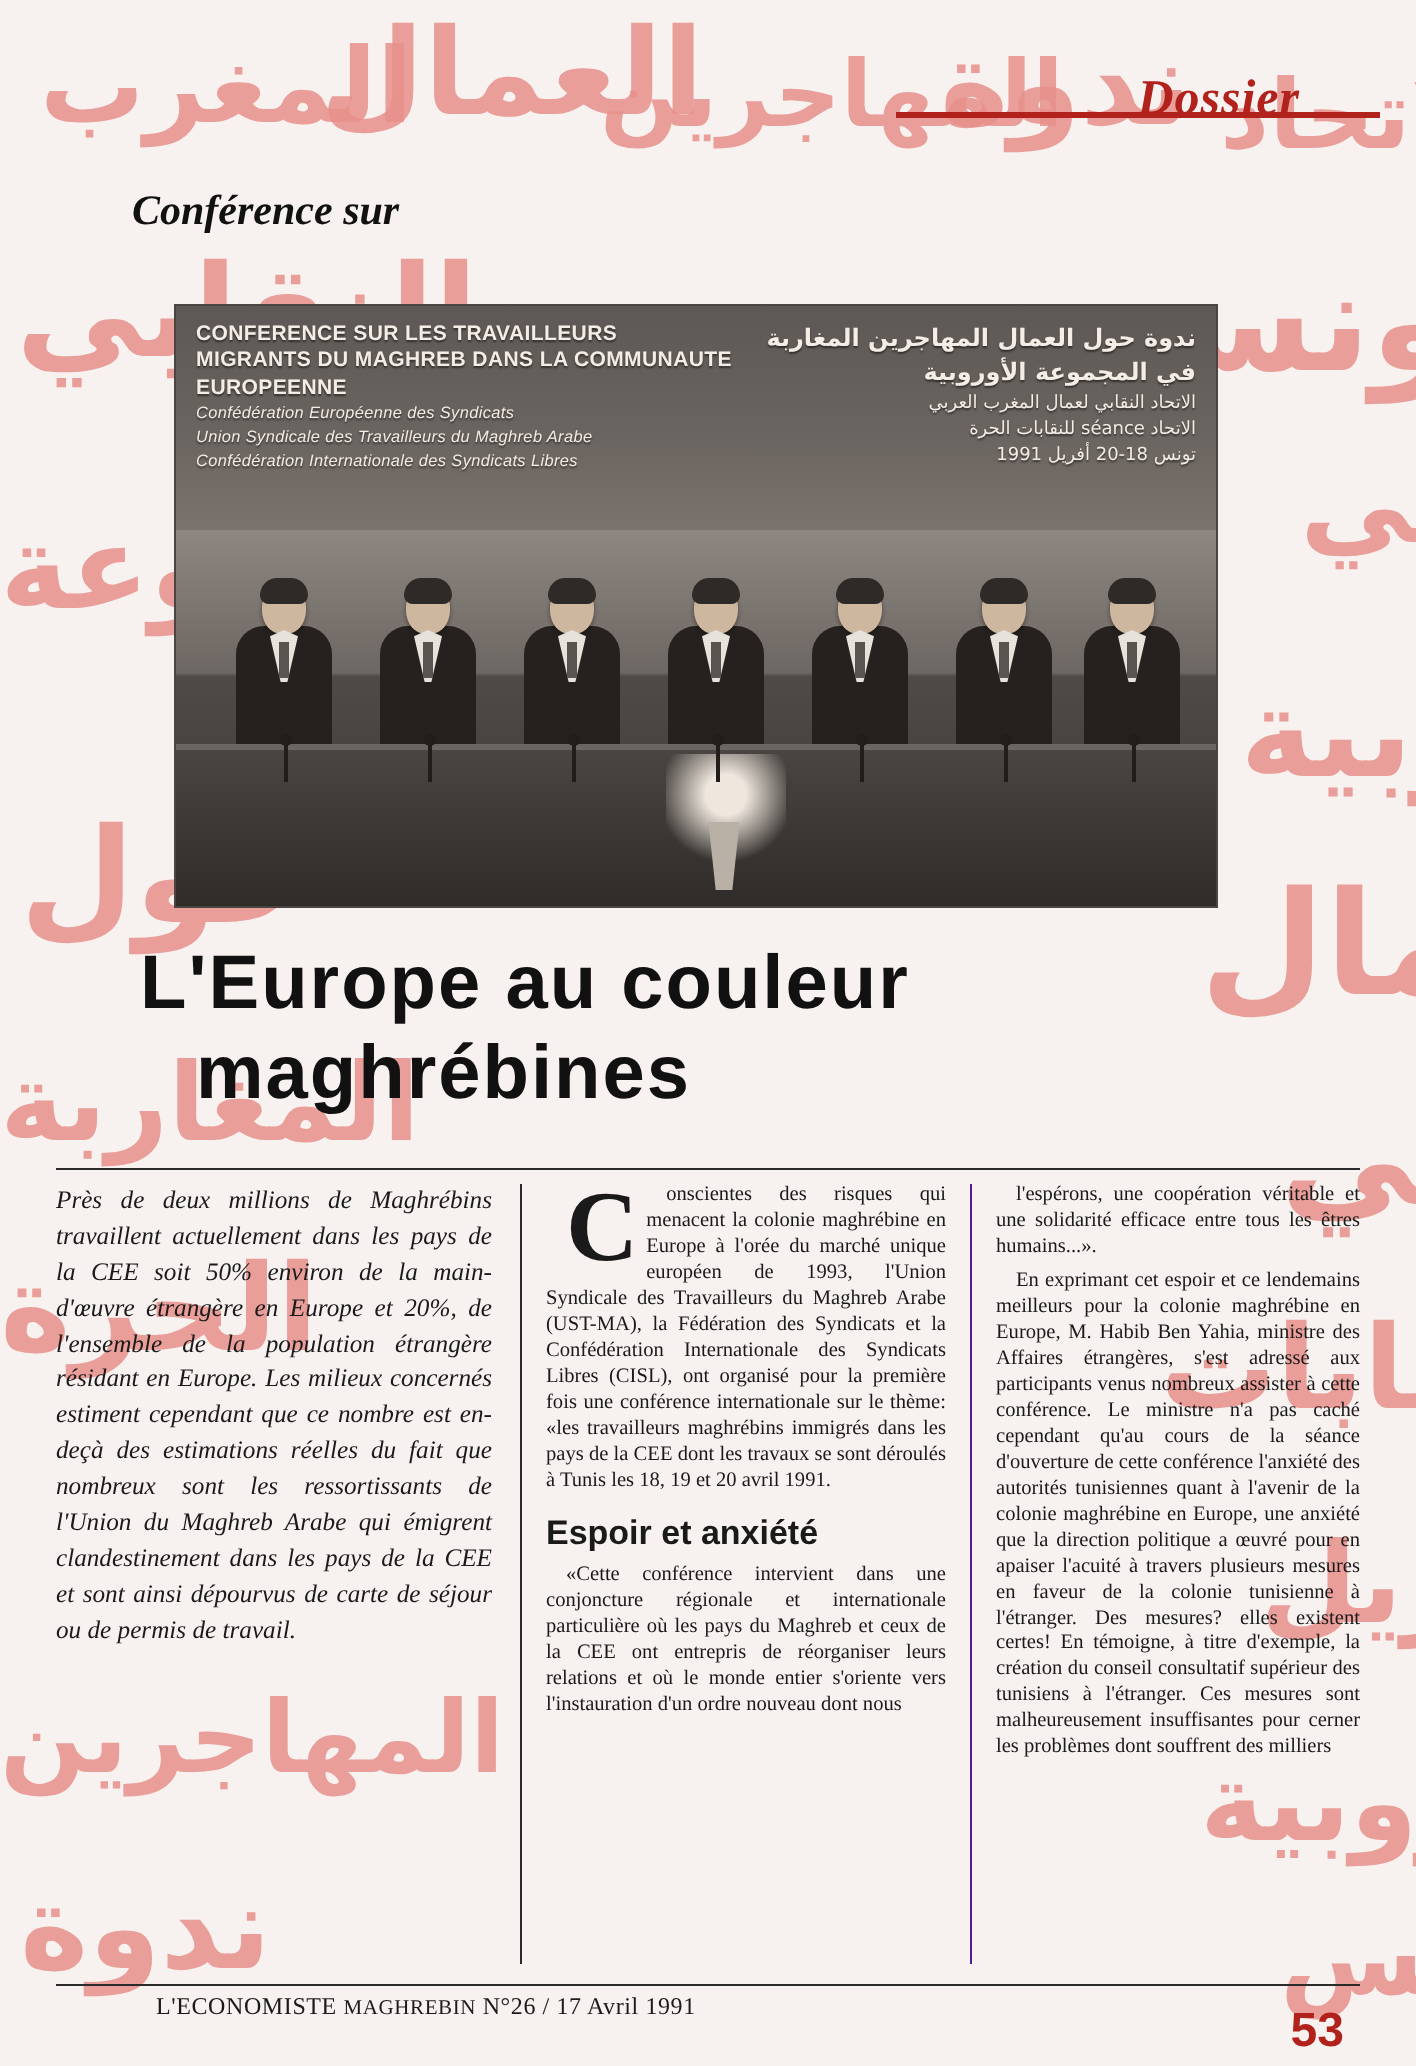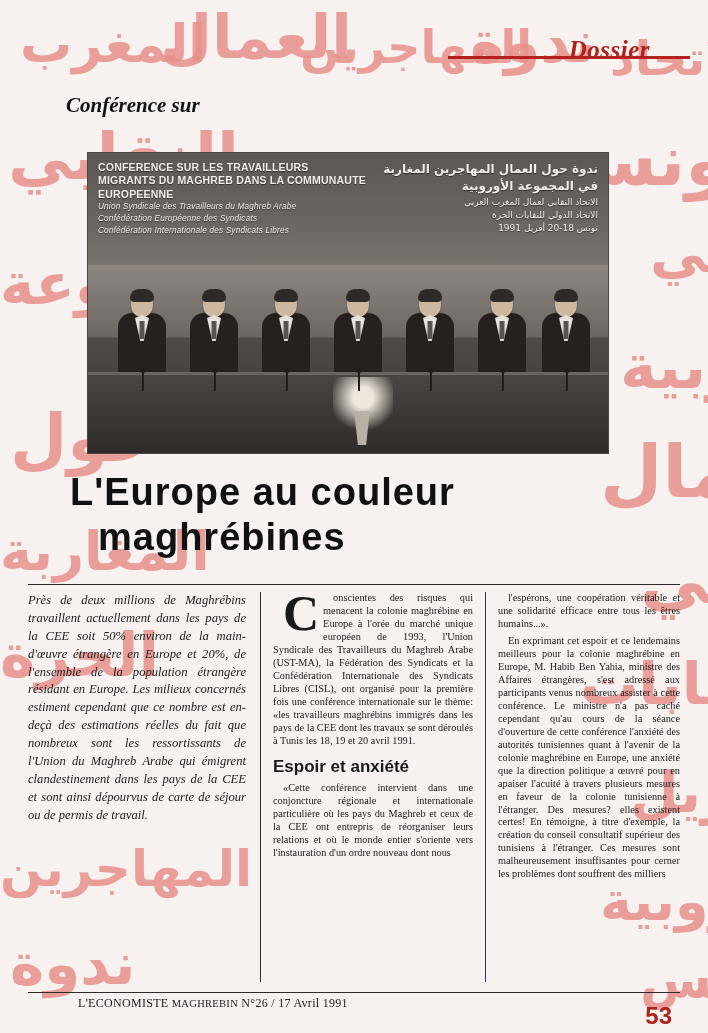--- a/index.html
+++ b/index.html
@@ -392,28 +392,28 @@
   </div>
 
   <div class="kicker">
     <div class="l1">Conférence sur</div>
   </div>
 
   <div class="photo">
     <div class="photo-banner">
       <div class="banner-text-left">
         <div>CONFERENCE SUR LES TRAVAILLEURS MIGRANTS DU MAGHREB DANS LA COMMUNAUTE EUROPEENNE</div>
+        <div class="sm">Confédération Européenne des Syndicats</div>
         <div class="sm">Union Syndicale des Travailleurs du Maghreb Arabe</div>
-        <div class="sm">Confédération Européenne des Syndicats</div>
         <div class="sm">Confédération Internationale des Syndicats Libres</div>
       </div>
       <div class="banner-text-right">
         <div>ندوة حول العمال المهاجرين المغاربة في المجموعة الأوروبية</div>
         <div class="sm">الاتحاد النقابي لعمال المغرب العربي</div>
-        <div class="sm">الاتحاد الدولي للنقابات الحرة</div>
+        <div class="sm">الاتحاد séance للنقابات الحرة</div>
         <div class="sm">تونس 18-20 أفريل 1991</div>
       </div>
     </div>
     <div class="photo-room">
       <div class="panelists" id="panelists">
           <div class="person" style="left: 28px;">
             <div class="body"></div>
             <div class="head"></div>
             <div class="hair"></div>
             <div class="shirt"></div>

